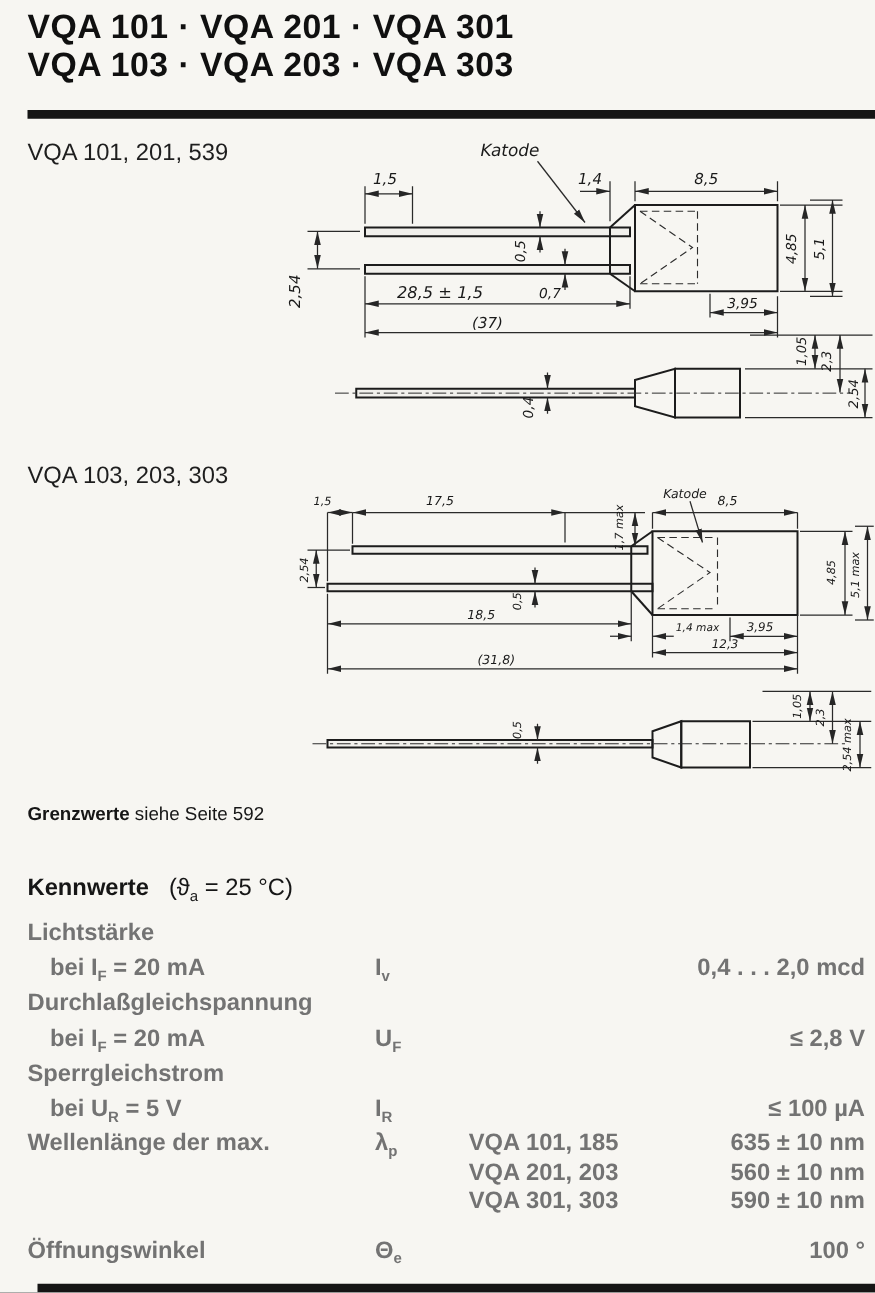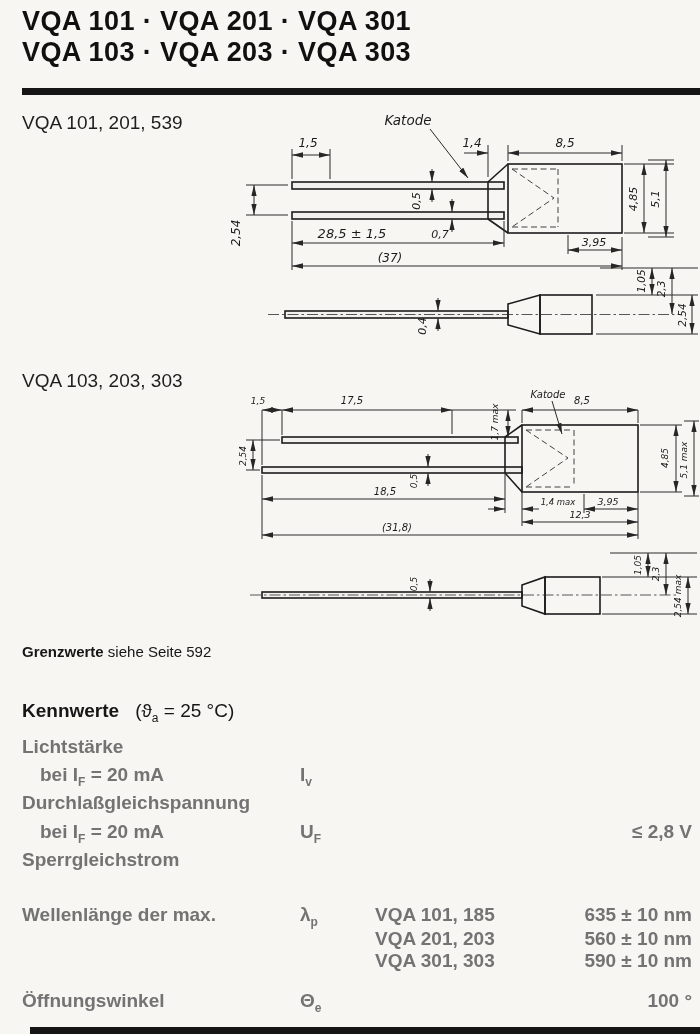--- a/index.html
+++ b/index.html
@@ -264,33 +264,39 @@
   <div class="kenn-head">
     <span class="b">Kennwerte</span><span class="cond"><span>(ϑ</span><sub>a</sub><span> = 25 °C)</span></span>
   </div>
 
   <div class="srow" style="top:736px">
     <span class="c pname">Lichtstärke</span>
   </div>
   <div class="srow" style="top:764px">
     <span class="c pcond"><span>bei I</span><sub>F</sub><span> = 20 mA</span></span>
     <span class="c sym"><span>I</span><sub>v</sub></span>
+    <span class="c val">0,4 . . . 2,0 mcd</span>
   </div>
 
   <div class="srow" style="top:792px">
     <span class="c pname">Durchlaßgleichspannung</span>
   </div>
   <div class="srow" style="top:821px">
     <span class="c pcond"><span>bei I</span><sub>F</sub><span> = 20 mA</span></span>
     <span class="c sym"><span>U</span><sub>F</sub></span>
     <span class="c val">≤ 2,8 V</span>
   </div>
 
   <div class="srow" style="top:849px">
     <span class="c pname">Sperrgleichstrom</span>
+  </div>
+  <div class="srow" style="top:877px">
+    <span class="c pcond"><span>bei U</span><sub>R</sub><span> = 5 V</span></span>
+    <span class="c sym"><span>I</span><sub>R</sub></span>
+    <span class="c val">≤ 100 µA</span>
   </div>
 
   <div class="srow" style="top:904px">
     <span class="c pname">Wellenlänge der max.</span>
     <span class="c sym"><span>λ</span><sub>p</sub></span>
     <span class="c typ">VQA 101, 185</span>
     <span class="c val">635 ± 10 nm</span>
   </div>
   <div class="srow" style="top:928px">
     <span class="c typ">VQA 201, 203</span>

